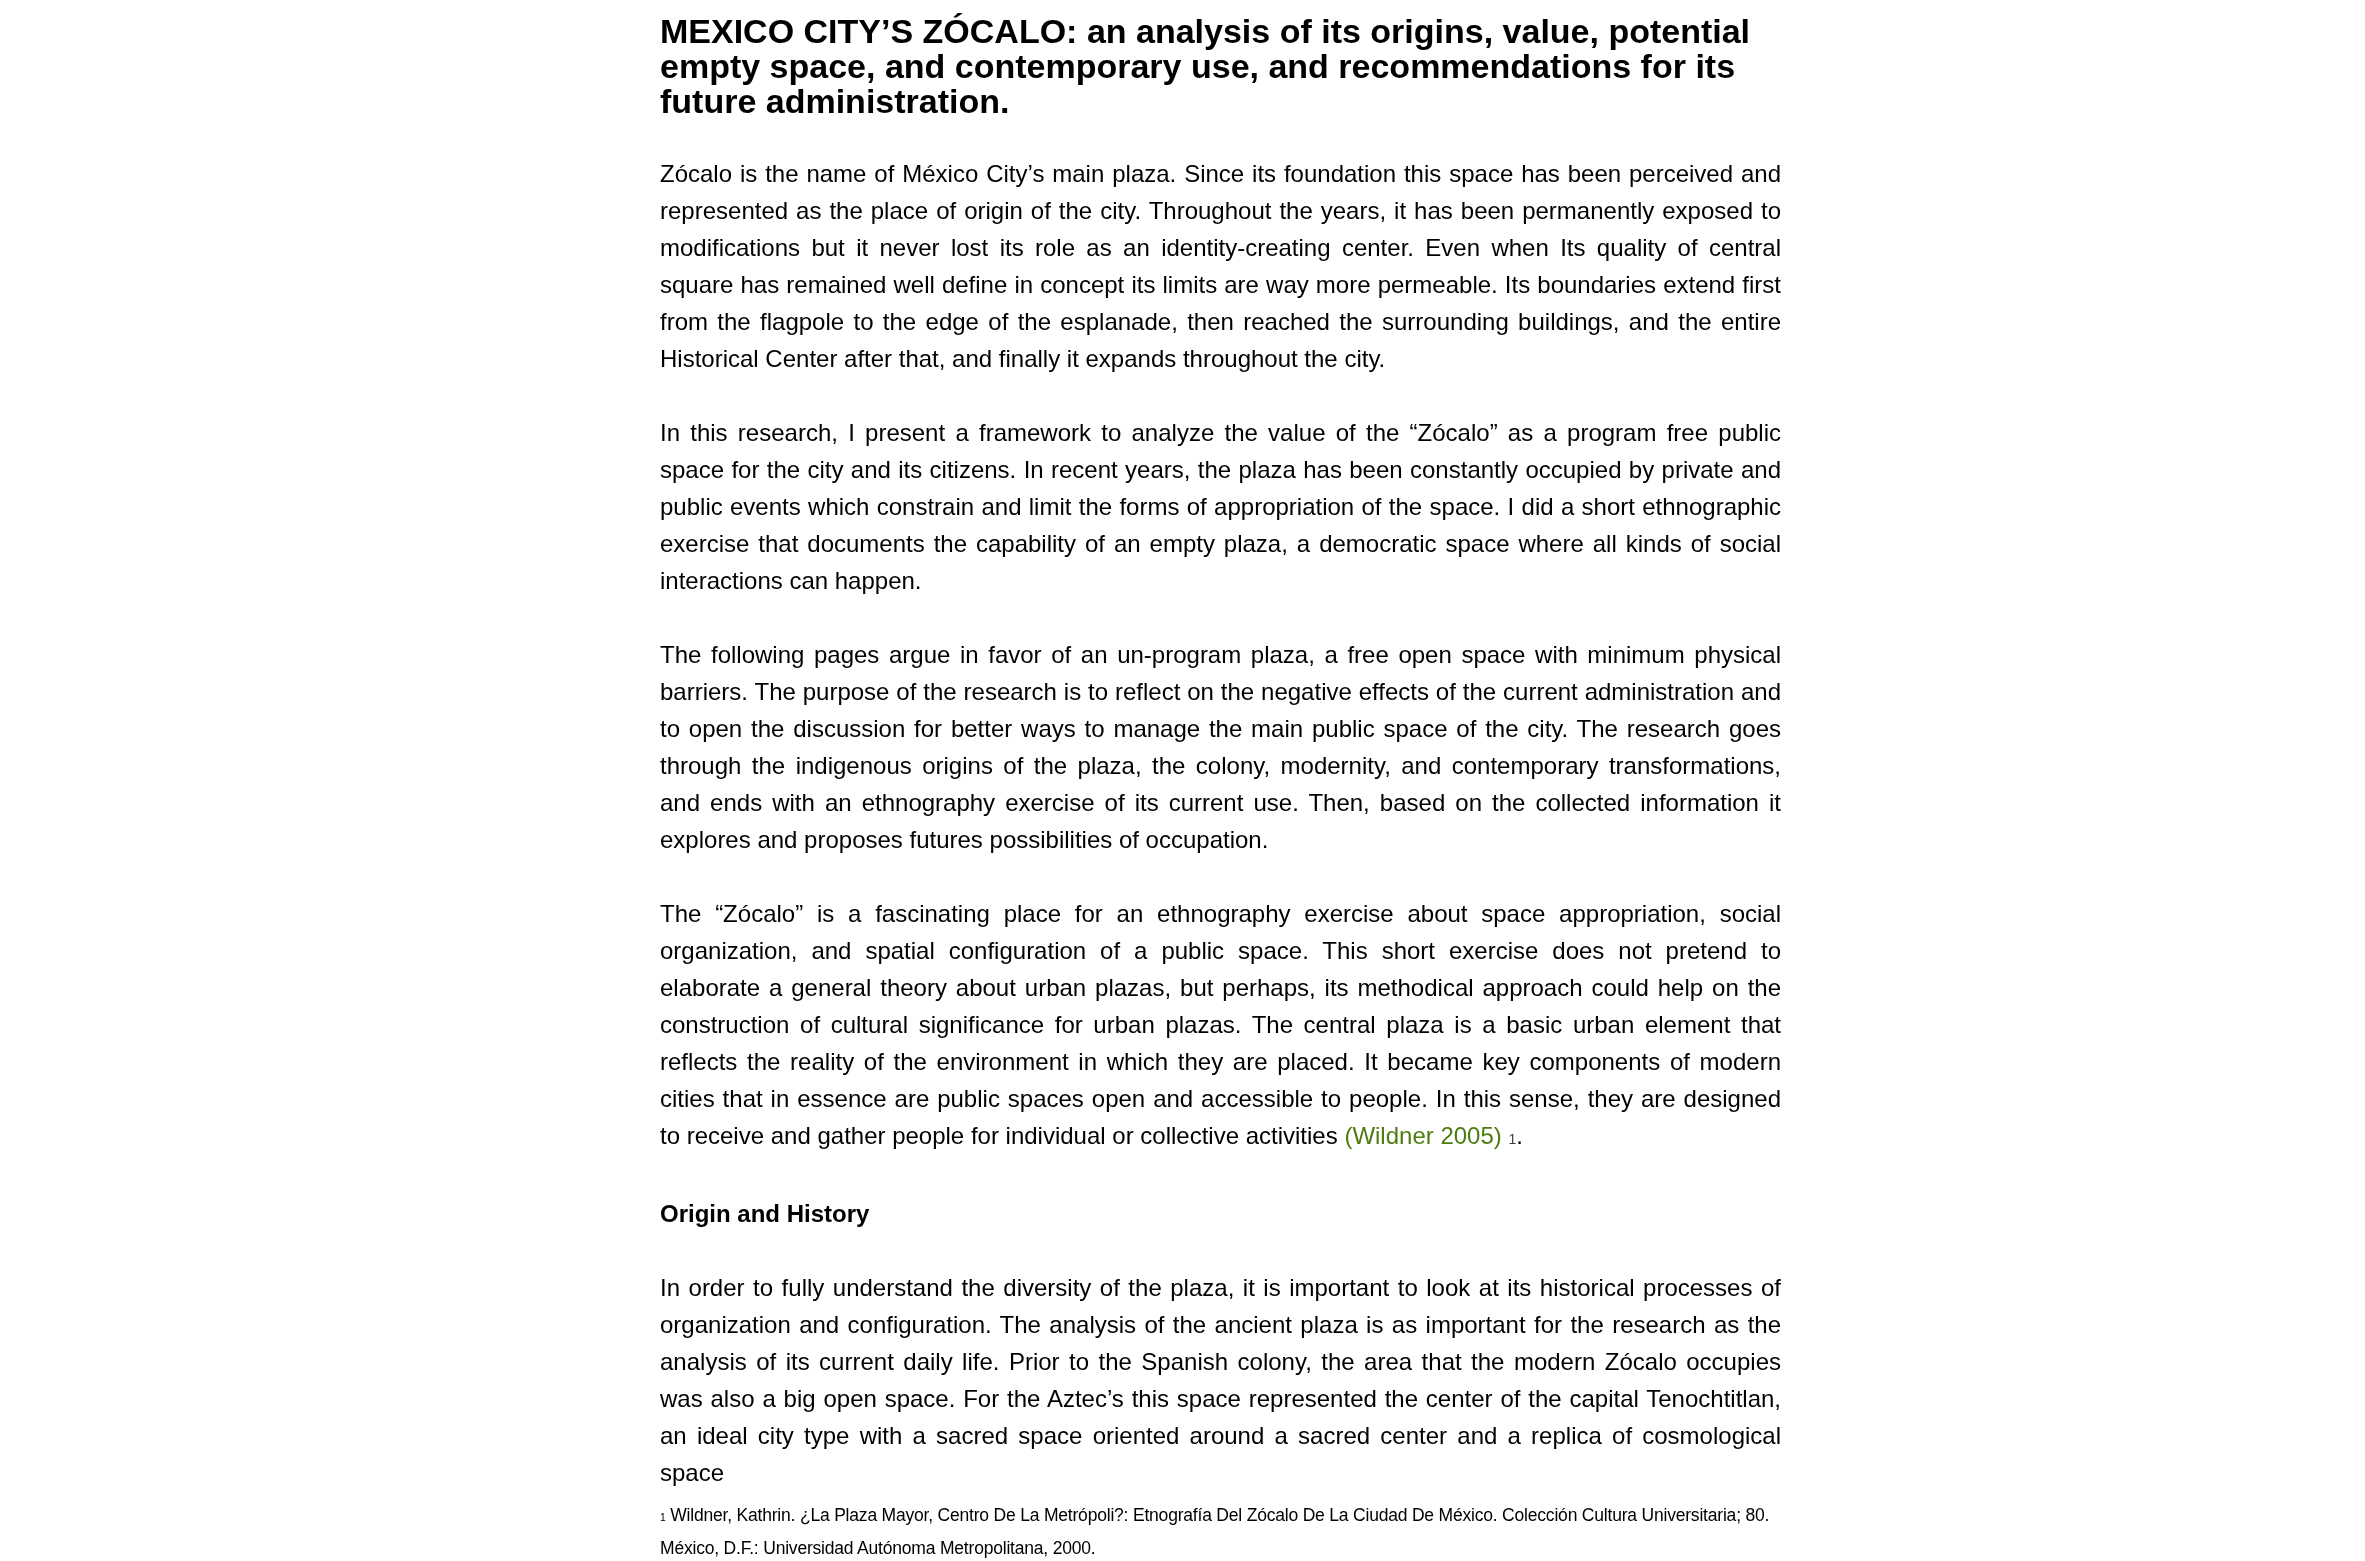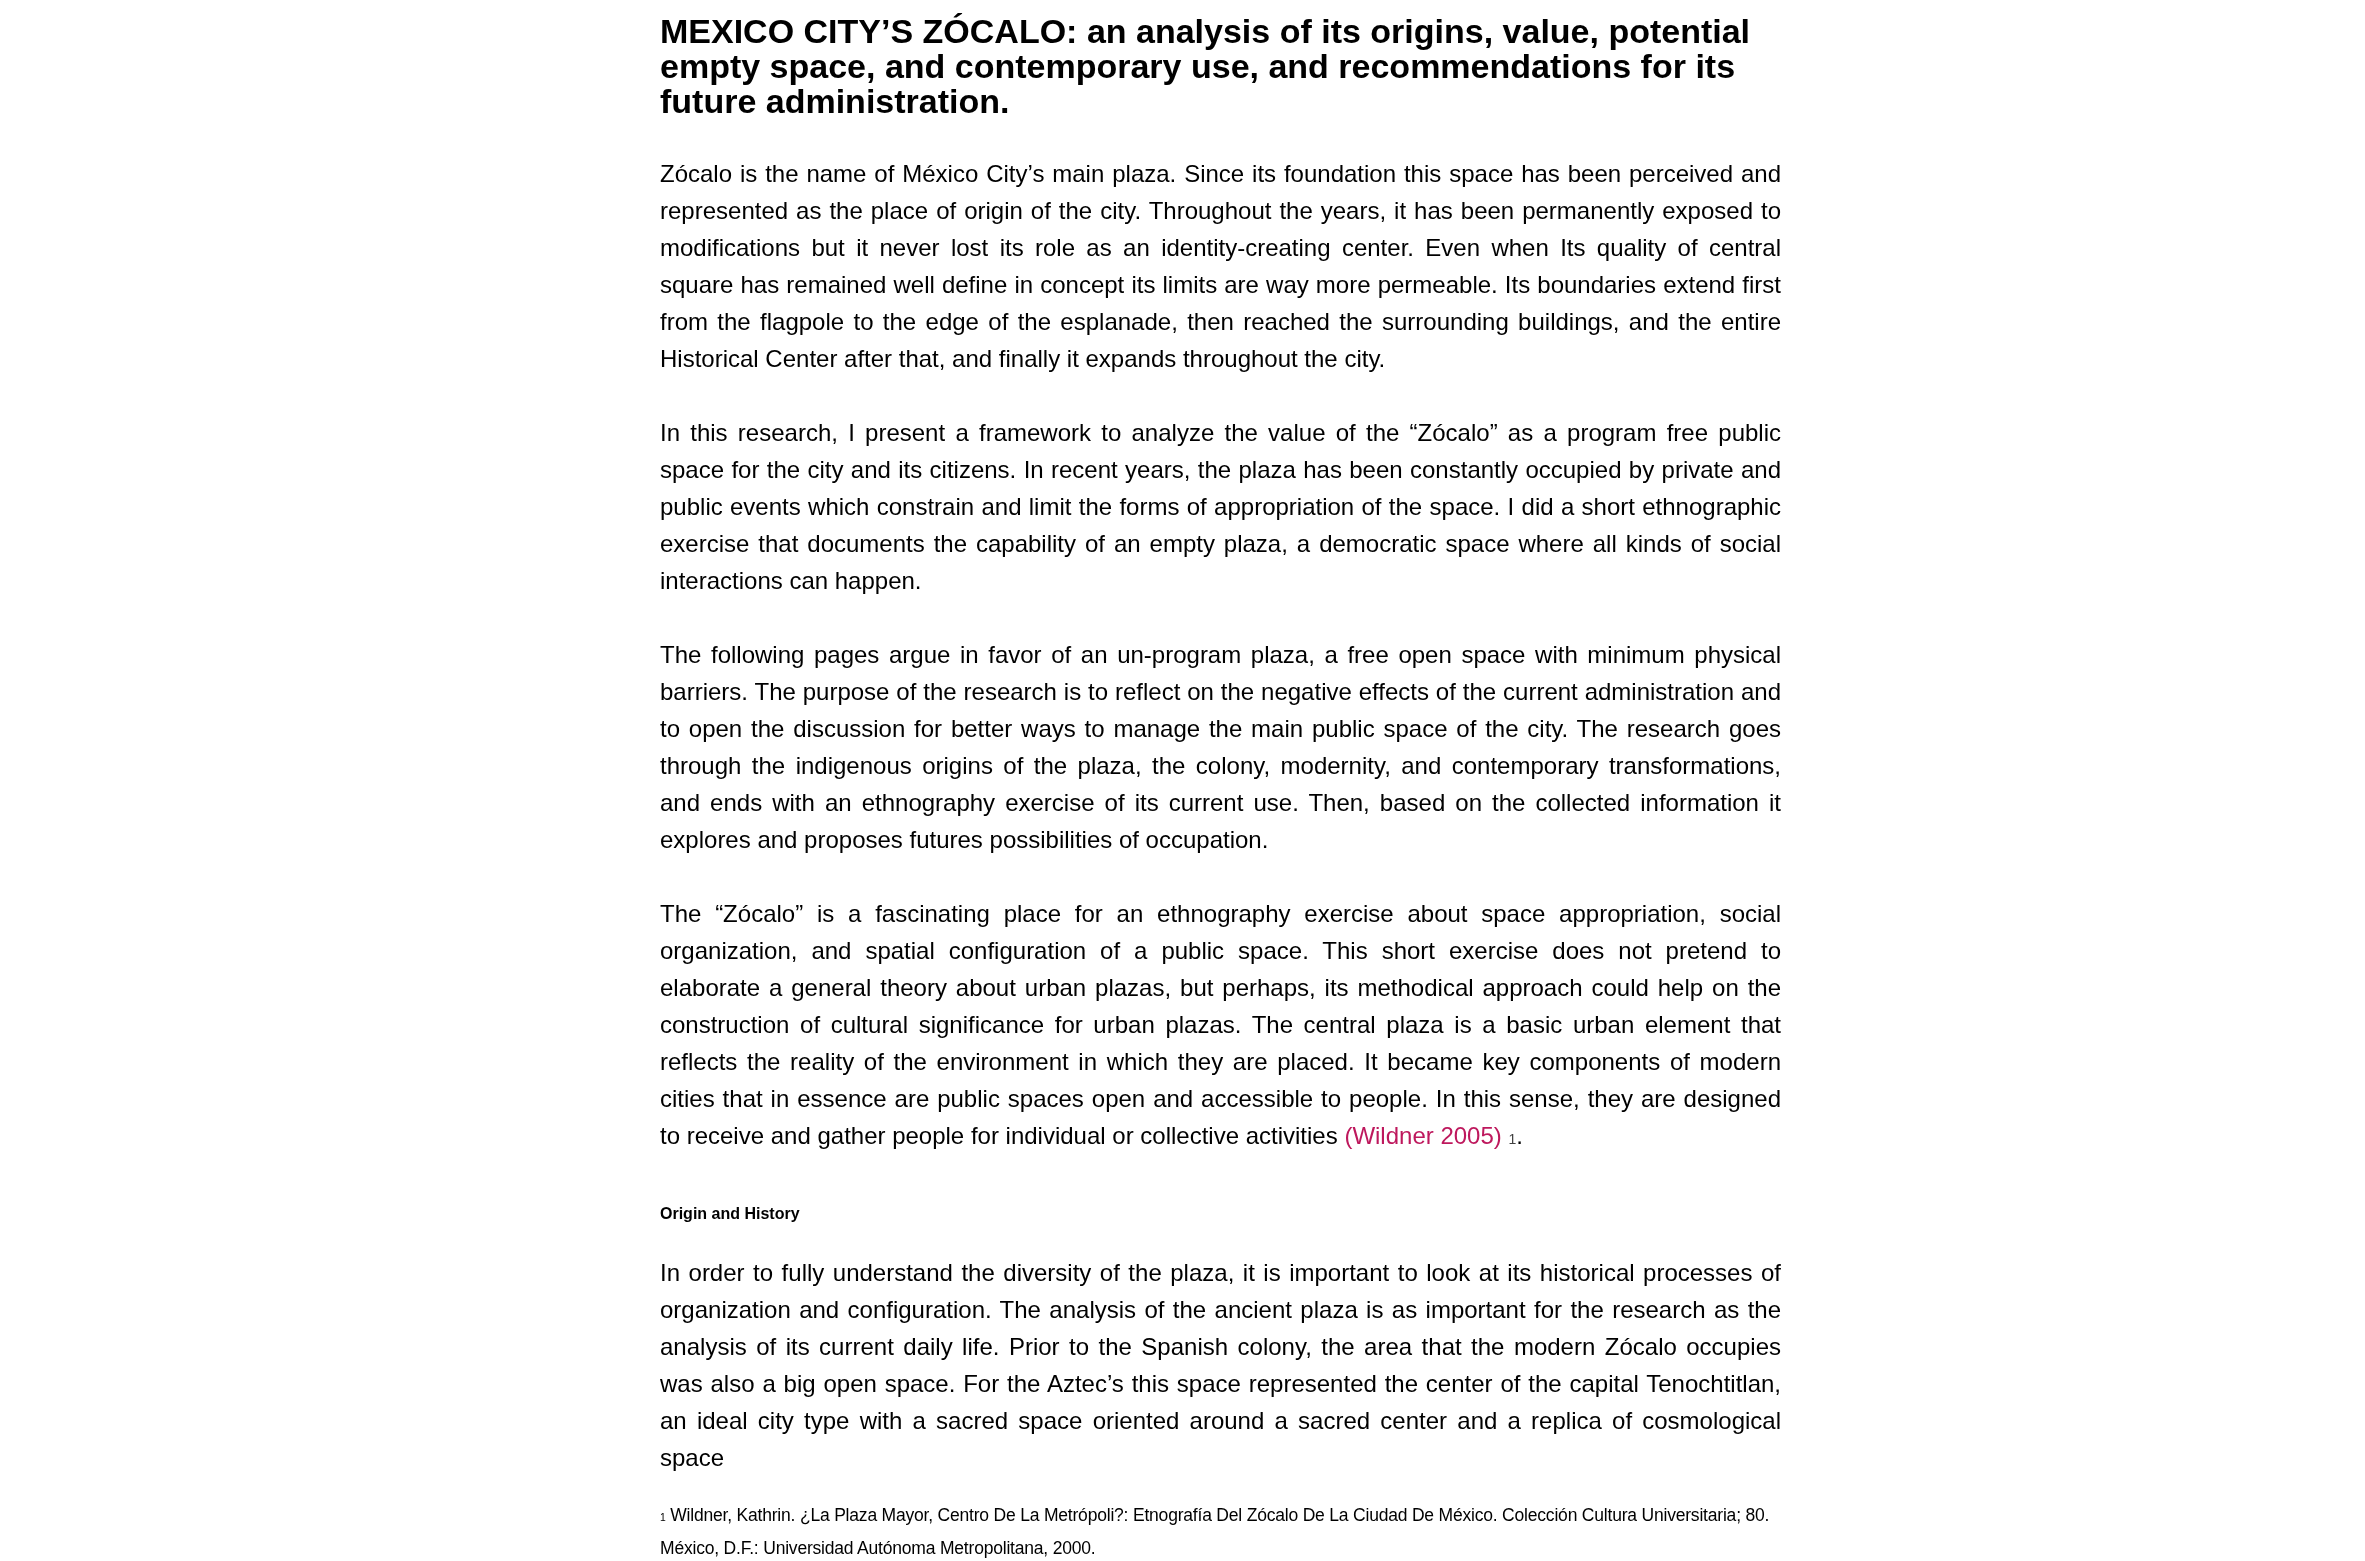--- a/index.html
+++ b/index.html
@@ -1,21 +1,21 @@
 <!DOCTYPE html>
 <html style="font-size:7.6px"><head>
 <meta charset="utf-8">
 <style>
   html, body { margin:0; padding:0; background:#ffffff; }
   body { width:2413px; height:1561px; position:relative; overflow:hidden; }
   .page { position:absolute; left:660px; top:14px; width:1121px; color:#000; font-family:"Liberation Sans", "DejaVu Sans", sans-serif; }
   .title { font-weight:bold; font-size:34px; line-height:35px; margin:0 0 36px 0; }
   .para { font-size:24px; line-height:37px; text-align:justify; margin:0 0 37px 0; }
-  .heading { font-weight:bold; font-size:16px; line-height:37px; margin:0 0 22px 0; }
-  .cite { color:#be185d; }
+  .heading { font-weight:bold; font-size:24px; line-height:37px; margin:0 0 37px 0; }
+  .cite { color:#4d7c0f; }
   .fnref { font-size:14px; color:#404040; }
   .footnote { position:absolute; left:660px; top:1500px; width:1121px; font-family:"Liberation Sans", sans-serif; font-size:17.5px; line-height:30px; color:#000; letter-spacing:-0.2px; }
   .footnote .num { font-size:10.4px; }
 </style>
 </head>
 <body>
 
 <div class="page">
   <div class="title">MEXICO CITY’S ZÓCALO: an analysis of its origins, value, potential empty space, and contemporary use, and recommendations for its future administration.</div>
 

